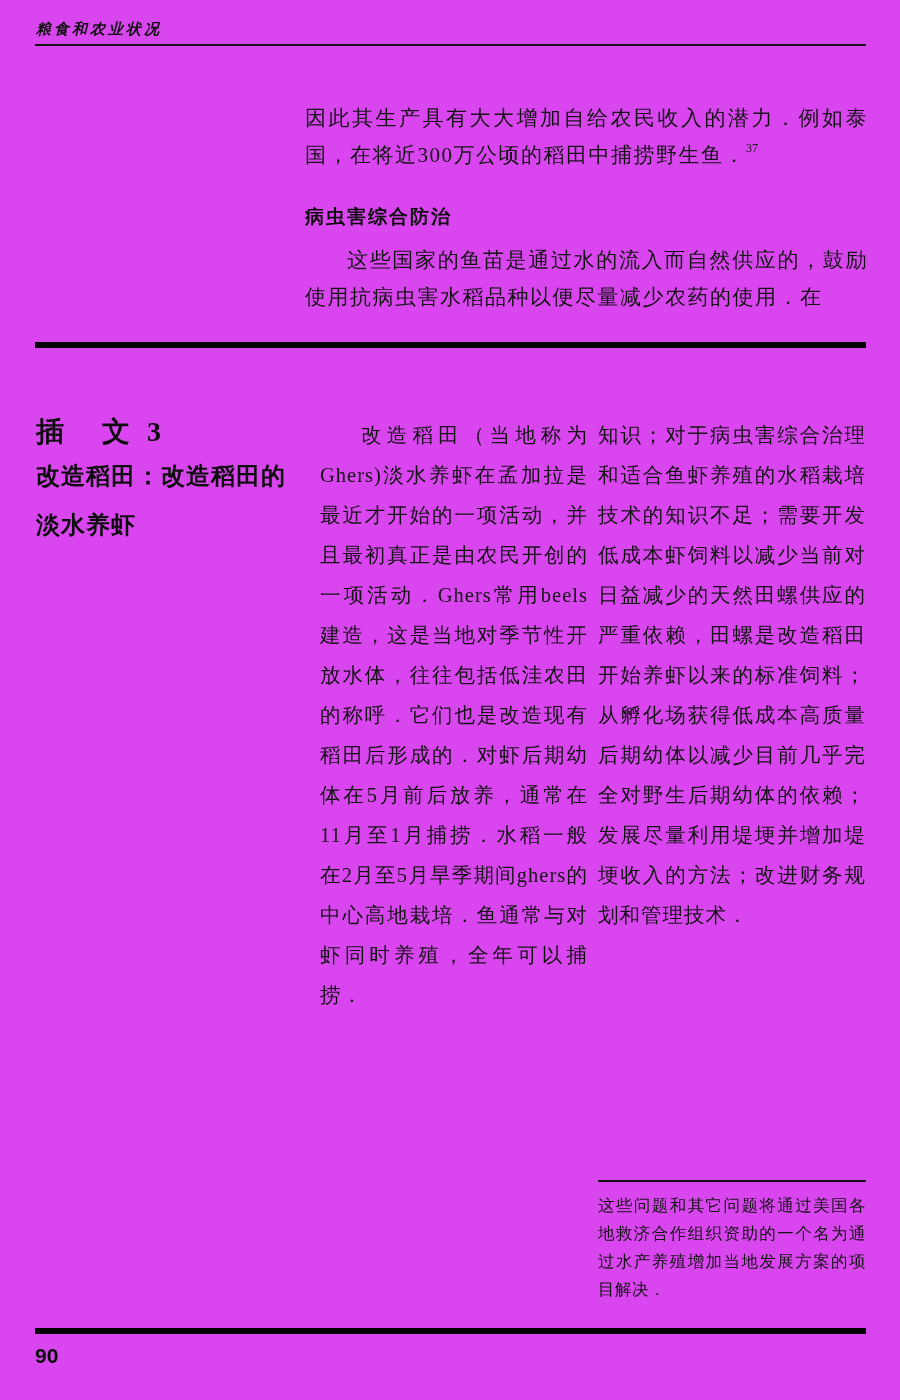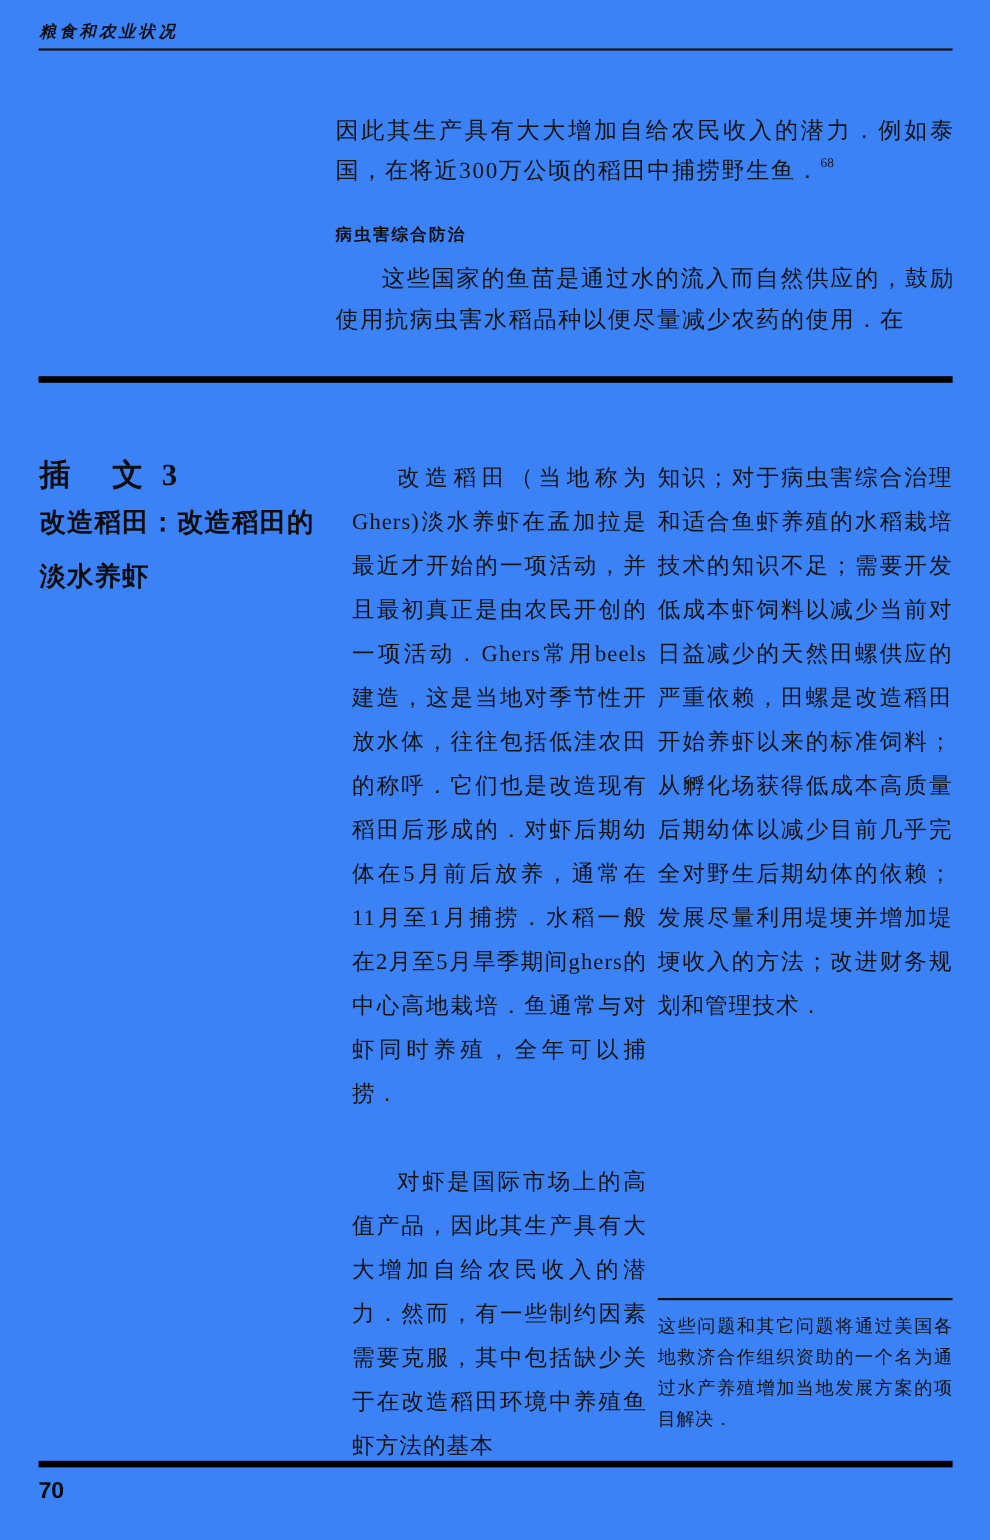--- a/index.html
+++ b/index.html
@@ -4,21 +4,21 @@
 <style>
   * { margin: 0; padding: 0; box-sizing: border-box; }
   html, body { background: #e8e8e8; }
   body { font-family: "Liberation Serif", "DejaVu Serif", serif; }
 
   .page {
     position: relative;
     width: 900px;
     height: 1400px;
     margin: 0 auto;
-    background: #3b82f6;
+    background: #d946ef;
     color: #111111;
     overflow: hidden;
   }
 
   
   .running-head {
     position: absolute;
     left: 36px; top: 20px;
     font-size: 15px;
     font-weight: bold;
@@ -42,21 +42,21 @@
   .main-text p {
     font-size: 21px;
     line-height: 37px;
     letter-spacing: 1.5px;
     text-align: justify;
     text-justify: inter-ideograph;
     color: #141414;
   }
   .main-text p.indent { text-indent: 2em; }
   .main-text .section-heading {
-    font-size: 15px;
+    font-size: 19px;
     font-weight: bold;
     letter-spacing: 2px;
     margin: 30px 0 12px 0;
     color: #0e0e0e;
   }
   sup.fn-ref {
     font-size: 12px;
     letter-spacing: 0;
     position: relative;
     top: -2px;
@@ -147,43 +147,42 @@
 </style>
 </head>
 <body>
 
 <div class="page">
 
   <div class="running-head">粮食和农业状况</div>
   <div class="header-rule"></div>
 
   <section class="main-text">
-    <p><span>因此其生产具有大大增加自给农民收入的潜力．例如泰国，在将近300万公顷的稻田中捕捞野生鱼．</span><sup class="fn-ref">68</sup></p>
+    <p><span>因此其生产具有大大增加自给农民收入的潜力．例如泰国，在将近300万公顷的稻田中捕捞野生鱼．</span><sup class="fn-ref">37</sup></p>
     <div class="section-heading">病虫害综合防治</div>
     <p class="indent">这些国家的鱼苗是通过水的流入而自然供应的，鼓励使用抗病虫害水稻品种以便尽量减少农药的使用．在</p>
   </section>
 
   <div class="thick-rule top"></div>
 
   <section>
     <div class="box-label">插　文 3</div>
     <div class="box-title">改造稻田：改造稻田的淡水养虾</div>
 
     <div class="box-col col-1">
       <p class="indent">改造稻田（当地称为Ghers)淡水养虾在孟加拉是最近才开始的一项活动，并且最初真正是由农民开创的一项活动．Ghers常用beels建造，这是当地对季节性开放水体，往往包括低洼农田的称呼．它们也是改造现有稻田后形成的．对虾后期幼体在5月前后放养，通常在11月至1月捕捞．水稻一般在2月至5月旱季期间ghers的中心高地栽培．鱼通常与对虾同时养殖，全年可以捕捞．</p>
-      <p class="indent">对虾是国际市场上的高值产品，因此其生产具有大大增加自给农民收入的潜力．然而，有一些制约因素需要克服，其中包括缺少关于在改造稻田环境中养殖鱼虾方法的基本</p>
     </div>
 
     <div class="box-col col-2">
       <p>知识；对于病虫害综合治理和适合鱼虾养殖的水稻栽培技术的知识不足；需要开发低成本虾饲料以减少当前对日益减少的天然田螺供应的严重依赖，田螺是改造稻田开始养虾以来的标准饲料；从孵化场获得低成本高质量后期幼体以减少目前几乎完全对野生后期幼体的依赖；发展尽量利用堤埂并增加堤埂收入的方法；改进财务规划和管理技术．</p>
     </div>
 
     <div class="box-footnote">
       <div class="footnote-rule"></div>
       <p>这些问题和其它问题将通过美国各地救济合作组织资助的一个名为通过水产养殖增加当地发展方案的项目解决．</p>
     </div>
   </section>
 
   <div class="thick-rule bottom"></div>
 
-  <div class="page-number">70</div>
+  <div class="page-number">90</div>
 
 </div>
 
 </body></html>

